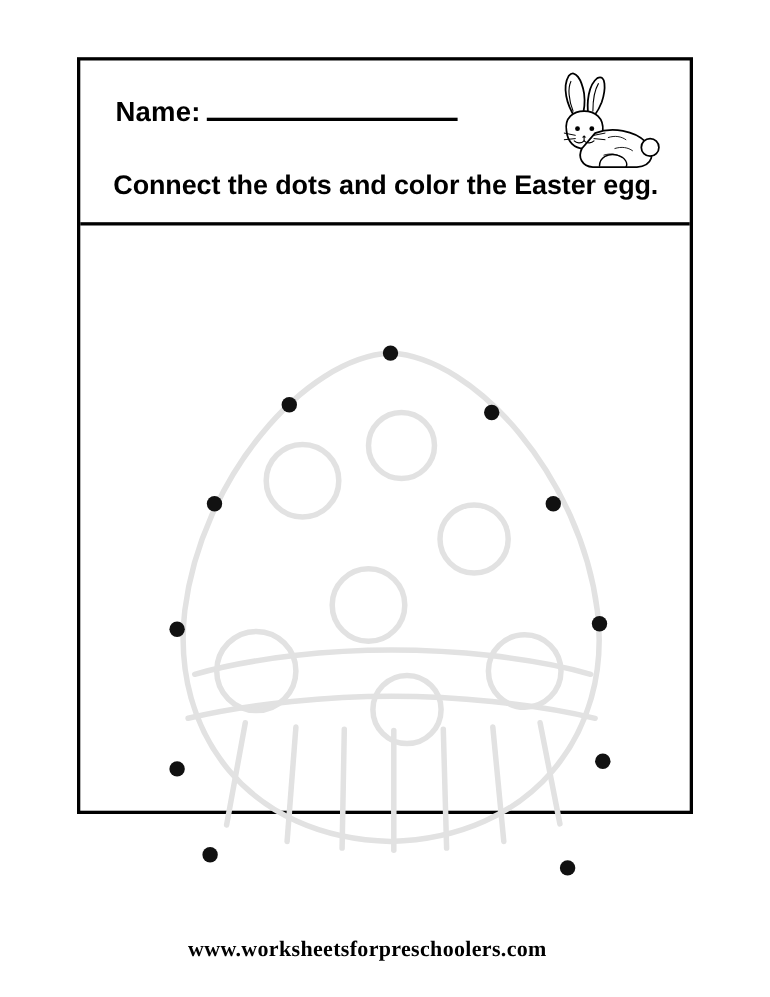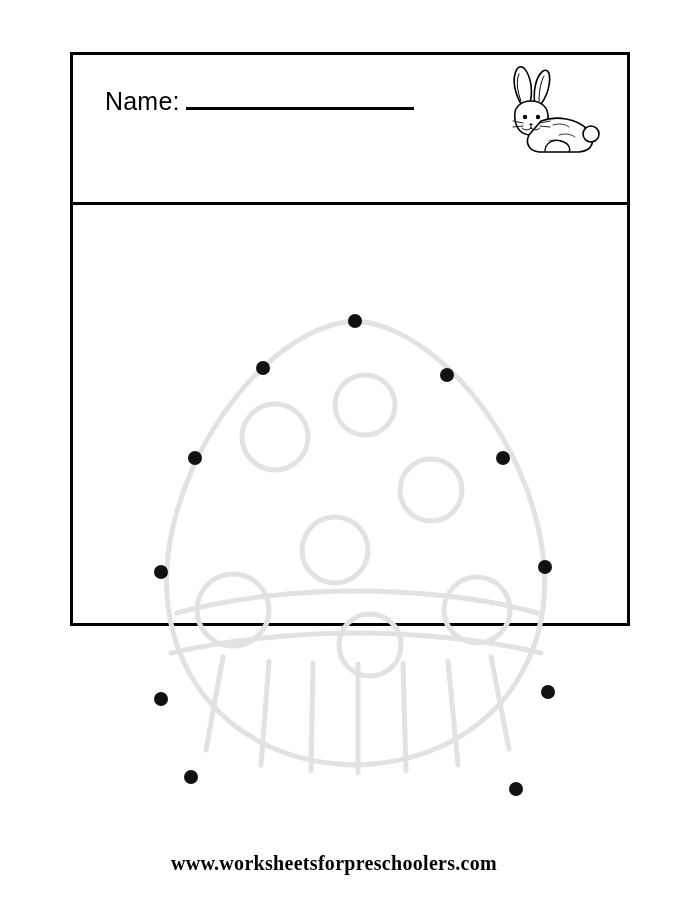--- a/index.html
+++ b/index.html
@@ -23,24 +23,25 @@
     width: 700px;
     height: 906px;
   }
 
   
   .worksheet-frame {
     position: absolute;
     left: 70px;
     top: 52px;
     width: 560px;
-    height: 574px;
+    height: 688px;
     border: 3px solid #000;
     box-sizing: border-box;
     background: #fff;
+    font-weight: bold;
   }
 
   
   .header-block {
     position: absolute;
     left: 0;
     top: 0;
     width: 100%;
     height: 150px;
     border-bottom: 3px solid #000;
@@ -115,20 +116,21 @@
 
   <div class="worksheet-frame">
 
     <div class="header-block">
 
       <div class="name-row">
         <span class="name-label">Name:</span>
         <span class="name-blank" title=""></span>
       </div>
 
+      <div class="instruction">Connect the dots and color the Easter egg.</div>
 
       <div class="bunny">
         <svg viewBox="0 0 130 92" width="130" height="92" aria-hidden="true">
           <g fill="none" stroke="#000" stroke-width="1.6" stroke-linecap="round" stroke-linejoin="round">
 
             <path d="M44 44 C36 32 32 16 38 6 C44 -1 50 10 52 22 C53 30 52 38 50 44 Z" fill="#fff"></path>
             <path d="M56 43 C54 30 56 14 64 8 C72 4 72 18 68 30 C65 38 62 41 60 44 Z" fill="#fff"></path>
             <path d="M42 38 C38 28 37 17 40 11" stroke-width="1"></path>
             <path d="M60 38 C60 28 62 18 65 13" stroke-width="1"></path>
 

